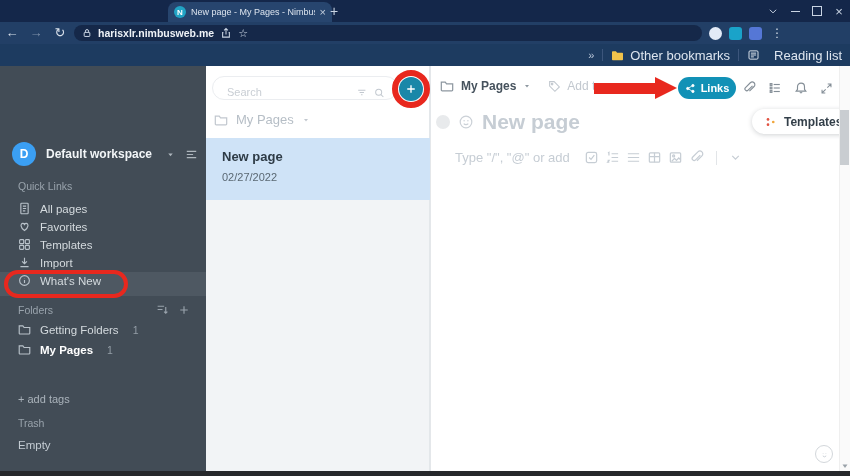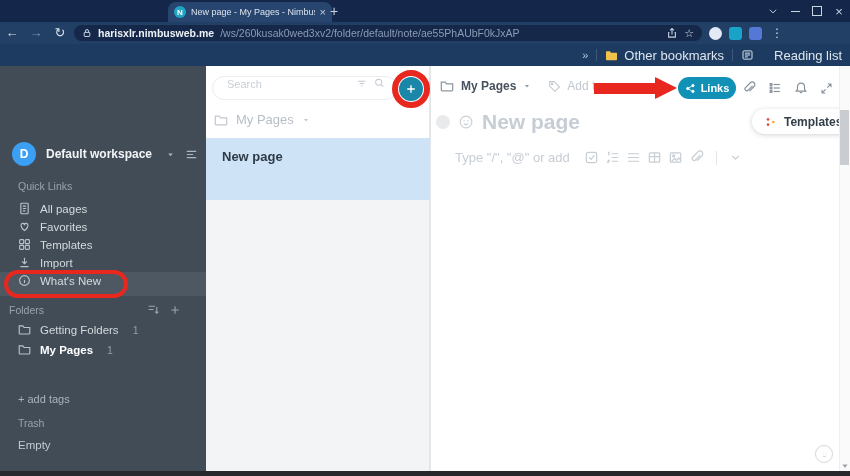--- a/index.html
+++ b/index.html
@@ -47,21 +47,21 @@
   
   .ws-name{font-size:12px;font-weight:bold;color:#f2f5f7}
   .sb-sec{font-size:10.5px;color:#99a3ac}
   .sb-item{font-size:11.5px;color:#d4dade;display:flex;align-items:center;gap:9px}
   .sb-count{color:#949ea7;margin-left:5px;font-size:10.5px}
   .sb-sel{left:0;top:272px;width:206px;height:24px;background:#4e5862}
   .sb-icon{color:#b9c2ca}
 
   
   .search{left:212px;top:76px;width:186px;height:24px;border-radius:13px;background:#fff;
-          border:1px solid #ebedf0;box-sizing:border-box;display:flex;align-items:flex-start;padding:0 12px 0 12px}
+          border:1px solid #ebedf0;box-sizing:border-box;display:flex;align-items:flex-end;padding:0 12px 0 12px}
   .search input{border:none;outline:none;flex:1 1 auto;font-size:11px;color:#555;background:transparent;
                 font-family:"Liberation Sans",sans-serif;min-width:0}
   .search input::placeholder{color:#c9ced4}
   .nl-head{left:214px;top:112px;display:flex;align-items:center;gap:8px;color:#b6bec6}
   .nl-head .t{font-size:13px;color:#b6bec6}
   .note-card{left:206px;top:138px;width:224px;height:62px;background:#cfe3f7;padding:11px 0 0 16px;box-sizing:border-box}
   .note-title{font-size:13px;font-weight:bold;color:#2e3b46}
   .note-date{font-size:11px;color:#5a6873;margin-top:7px}
   .nl-lower{left:206px;top:200px;width:223px;height:271px;background:#f2f4f6}
   .addbtn{left:399px;top:77px;width:24px;height:24px;border-radius:50%;background:#1a87a8;color:#fff;
@@ -132,21 +132,20 @@
   <span class="navbtn" style="color:#7d8fa9">→</span>
   <span class="navbtn">↻</span>
   <div class="urlpill">
     <span>
       <svg width="10" height="10" viewBox="0 0 16 16" fill="none" stroke="#c9d4e3" stroke-width="1.6">
           <rect x="3.5" y="7" width="9" height="6.5" rx="1"></rect>
           <path d="M5.5 7V5a2.5 2.5 0 0 1 5 0v2"></path>
         </svg>
     </span>
     <span class="url-domain">harisxlr.nimbusweb.me</span>
-    <span class="url-path">/ws/260kusak0wed3xv2/folder/default/note/ae55PhAUbF0kJxAP</span>
     <span>
       <svg width="12" height="12" viewBox="0 0 16 16" fill="none" stroke="#c9d4e3" stroke-width="1.4">
           <path d="M8 10V2.5M5.5 4.5L8 2l2.5 2.5M4.5 7.5h-1v6h9v-6h-1"></path>
         </svg>
     </span>
     <span style="color:#c9d4e3;font-size:11px">☆</span>
   </div>
   <span class="ext" style="background:#e3eaf6"></span>
   <span class="ext" style="background:#1aa3c9;border-radius:3px"></span>
   <span class="ext" style="background:#5577d6;border-radius:3px"></span>
@@ -156,21 +155,21 @@
 <div class="abs bookmarks">
   <span class="bm-over">»</span>
   <span class="bm-div"></span>
   <span class="row" style="gap:6px">
     <svg width="13" height="11" viewBox="0 0 16 14">
         <path d="M1 2.5a1 1 0 0 1 1-1h4l1.5 2H14a1 1 0 0 1 1 1V12a1 1 0 0 1-1 1H2a1 1 0 0 1-1-1z" fill="#f0c24b"></path>
       </svg>
     <span class="bm-text">Other bookmarks</span>
   </span>
   <span class="bm-div"></span>
-  <span class="row" style="gap:20px">
+  <span class="row" style="gap:14px">
     <svg width="13" height="12" viewBox="0 0 16 16" fill="none" stroke="#dde5ef" stroke-width="1.3">
         <rect x="2" y="2.5" width="12" height="11" rx="1.5"></rect>
         <path d="M4.5 5.5h7M4.5 8h7M4.5 10.5h4"></path>
       </svg>
     <span class="bm-text">Reading list</span>
   </span>
 </div>
 
 <div class="abs sidebar">
 
@@ -218,21 +217,21 @@
     <span>Import</span>
   </div>
   <div class="abs sb-item" style="left:18px;top:208px">
     <svg class="sb-icon" width="13" height="13" viewBox="0 0 16 16" fill="none" stroke="currentColor" stroke-width="1.4">
         <circle cx="8" cy="8" r="6"></circle>
         <path d="M8 5v.2M8 7.5V11"></path>
       </svg>
     <span>What's New</span>
   </div>
 
-  <div class="abs row" style="left:9px;top:237px;width:172px">
+  <div class="abs row" style="left:18px;top:237px;width:172px">
     <span class="sb-sec">Folders</span>
     <svg width="13" height="13" viewBox="0 0 16 16" fill="none" stroke="#99a3ac" stroke-width="1.4" style="margin-left:auto">
         <path d="M2 4h8M2 8h6M12 5v7M10 10.5l2 2 2-2"></path>
       </svg>
     <svg width="12" height="12" viewBox="0 0 16 16" fill="none" stroke="#99a3ac" stroke-width="1.5" style="margin-left:9px">
         <path d="M8 3v10M3 8h10"></path>
       </svg>
   </div>
 
   <div class="abs sb-item" style="left:18px;top:257px">
@@ -274,20 +273,21 @@
       <path d="M1.5 3.5h4.5l1.5 2h7v7a1 1 0 0 1-1 1h-11a1 1 0 0 1-1-1z"></path>
     </svg>
   <span class="t">My Pages</span>
   <svg width="8" height="8" viewBox="0 0 16 16">
       <path d="M4 6h8l-4 5z" fill="#c2c8cf"></path>
     </svg>
 </div>
 
 <div class="abs note-card">
   <div class="note-title">New page</div>
+  <div class="note-date">02/27/2022</div>
 </div>
 <div class="abs nl-lower"></div>
 
 <div class="abs addbtn">
   <svg width="12" height="12" viewBox="0 0 16 16" fill="none" stroke="#fff" stroke-width="1.8">
       <path d="M8 3v10M3 8h10"></path>
     </svg>
 </div>
 
 <div class="abs editor" style="border-left:1px solid #e4e7ea;box-sizing:border-box"></div>

